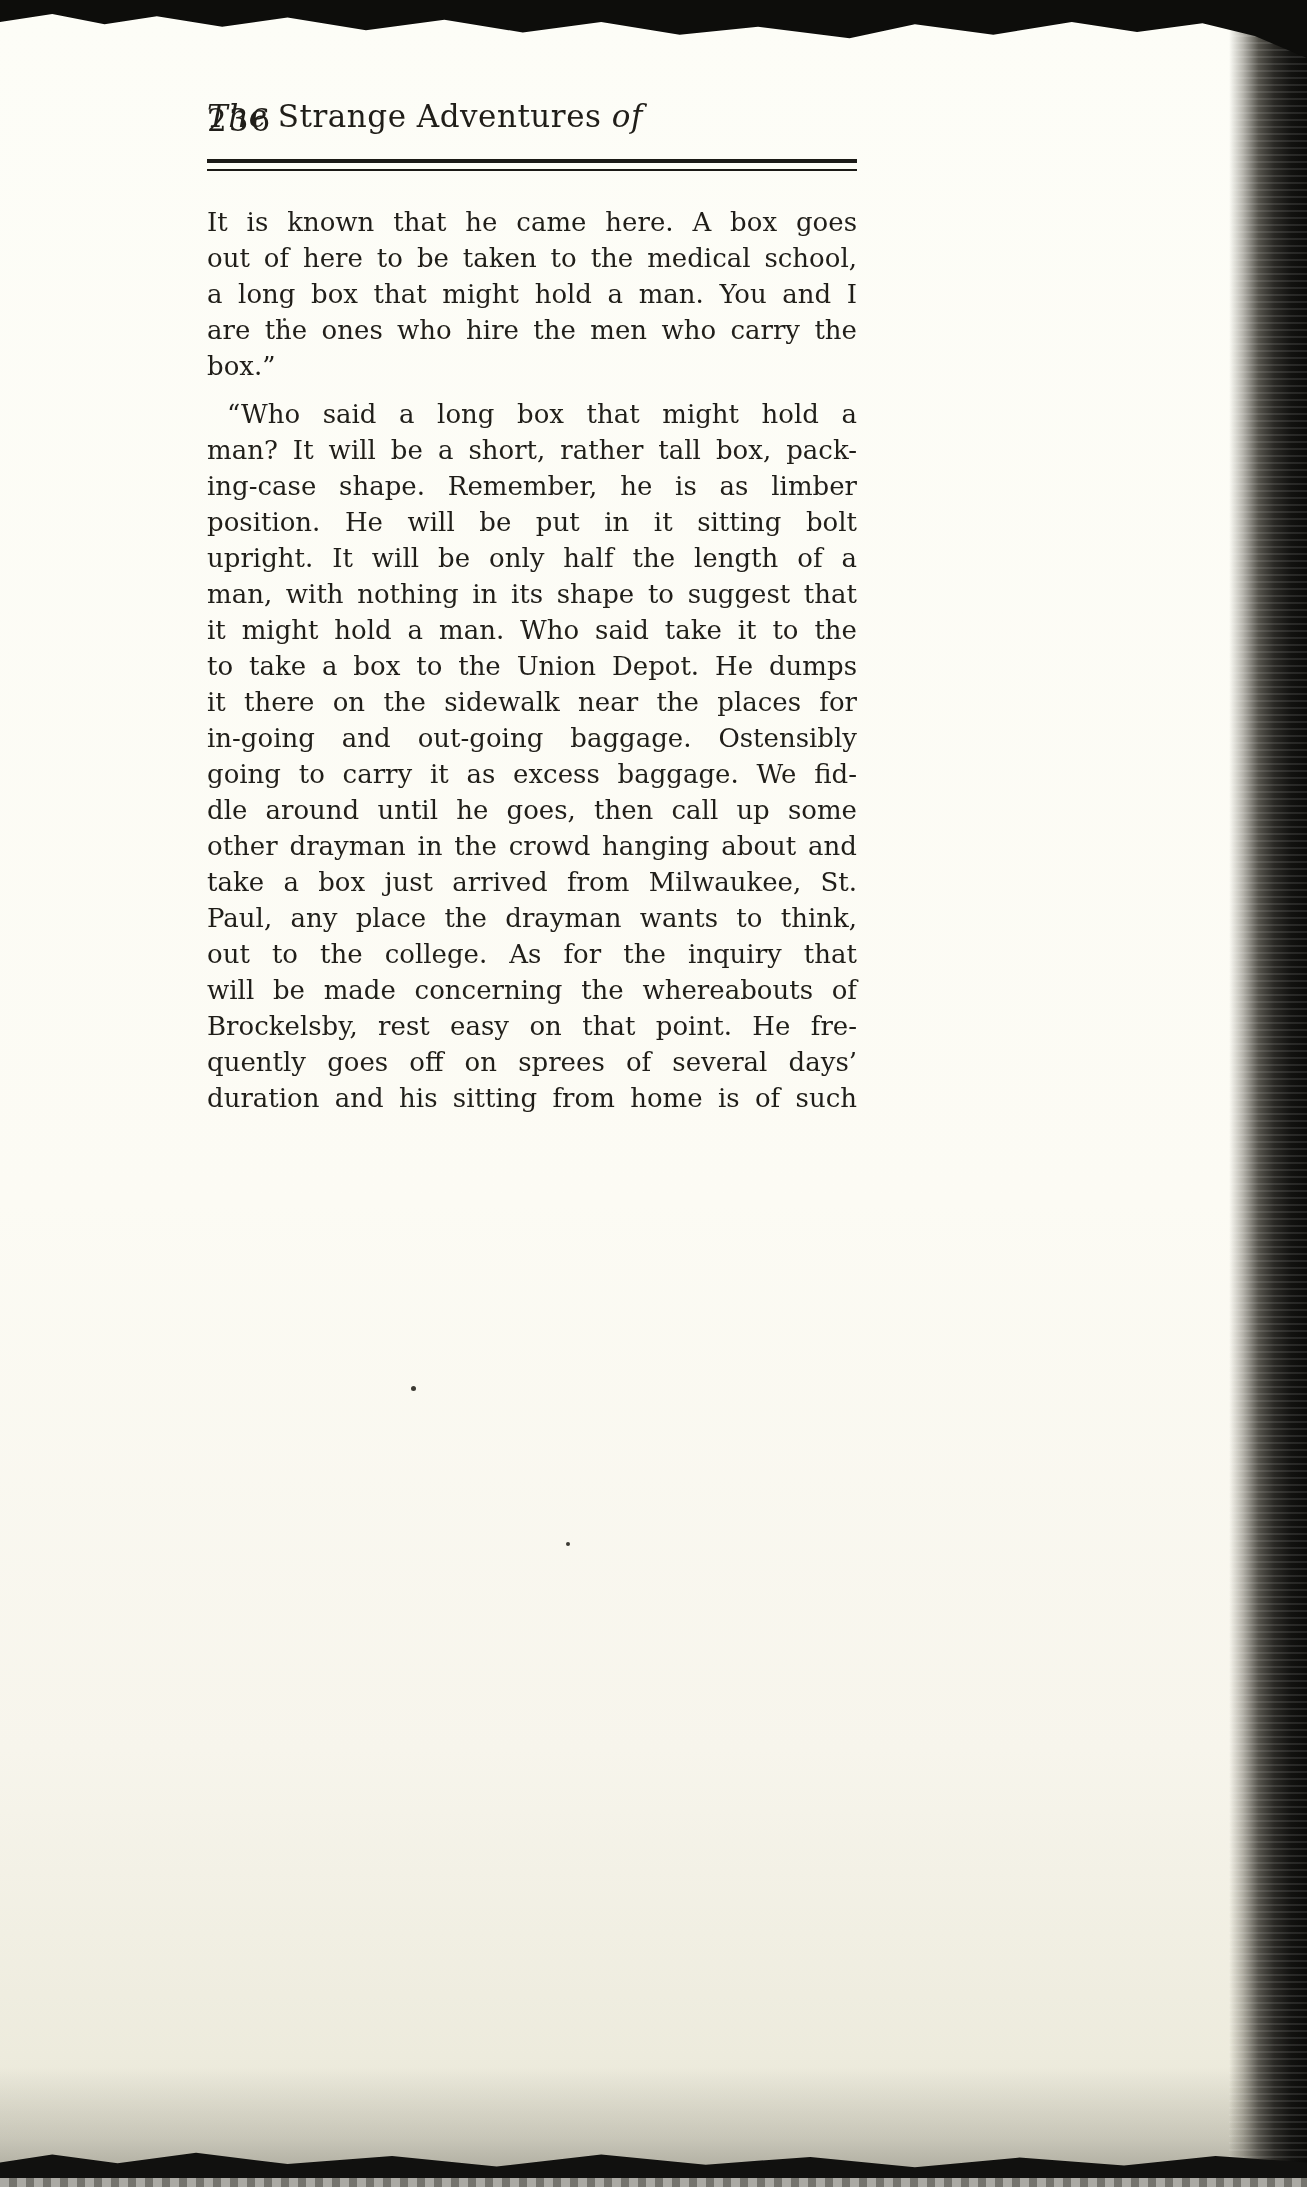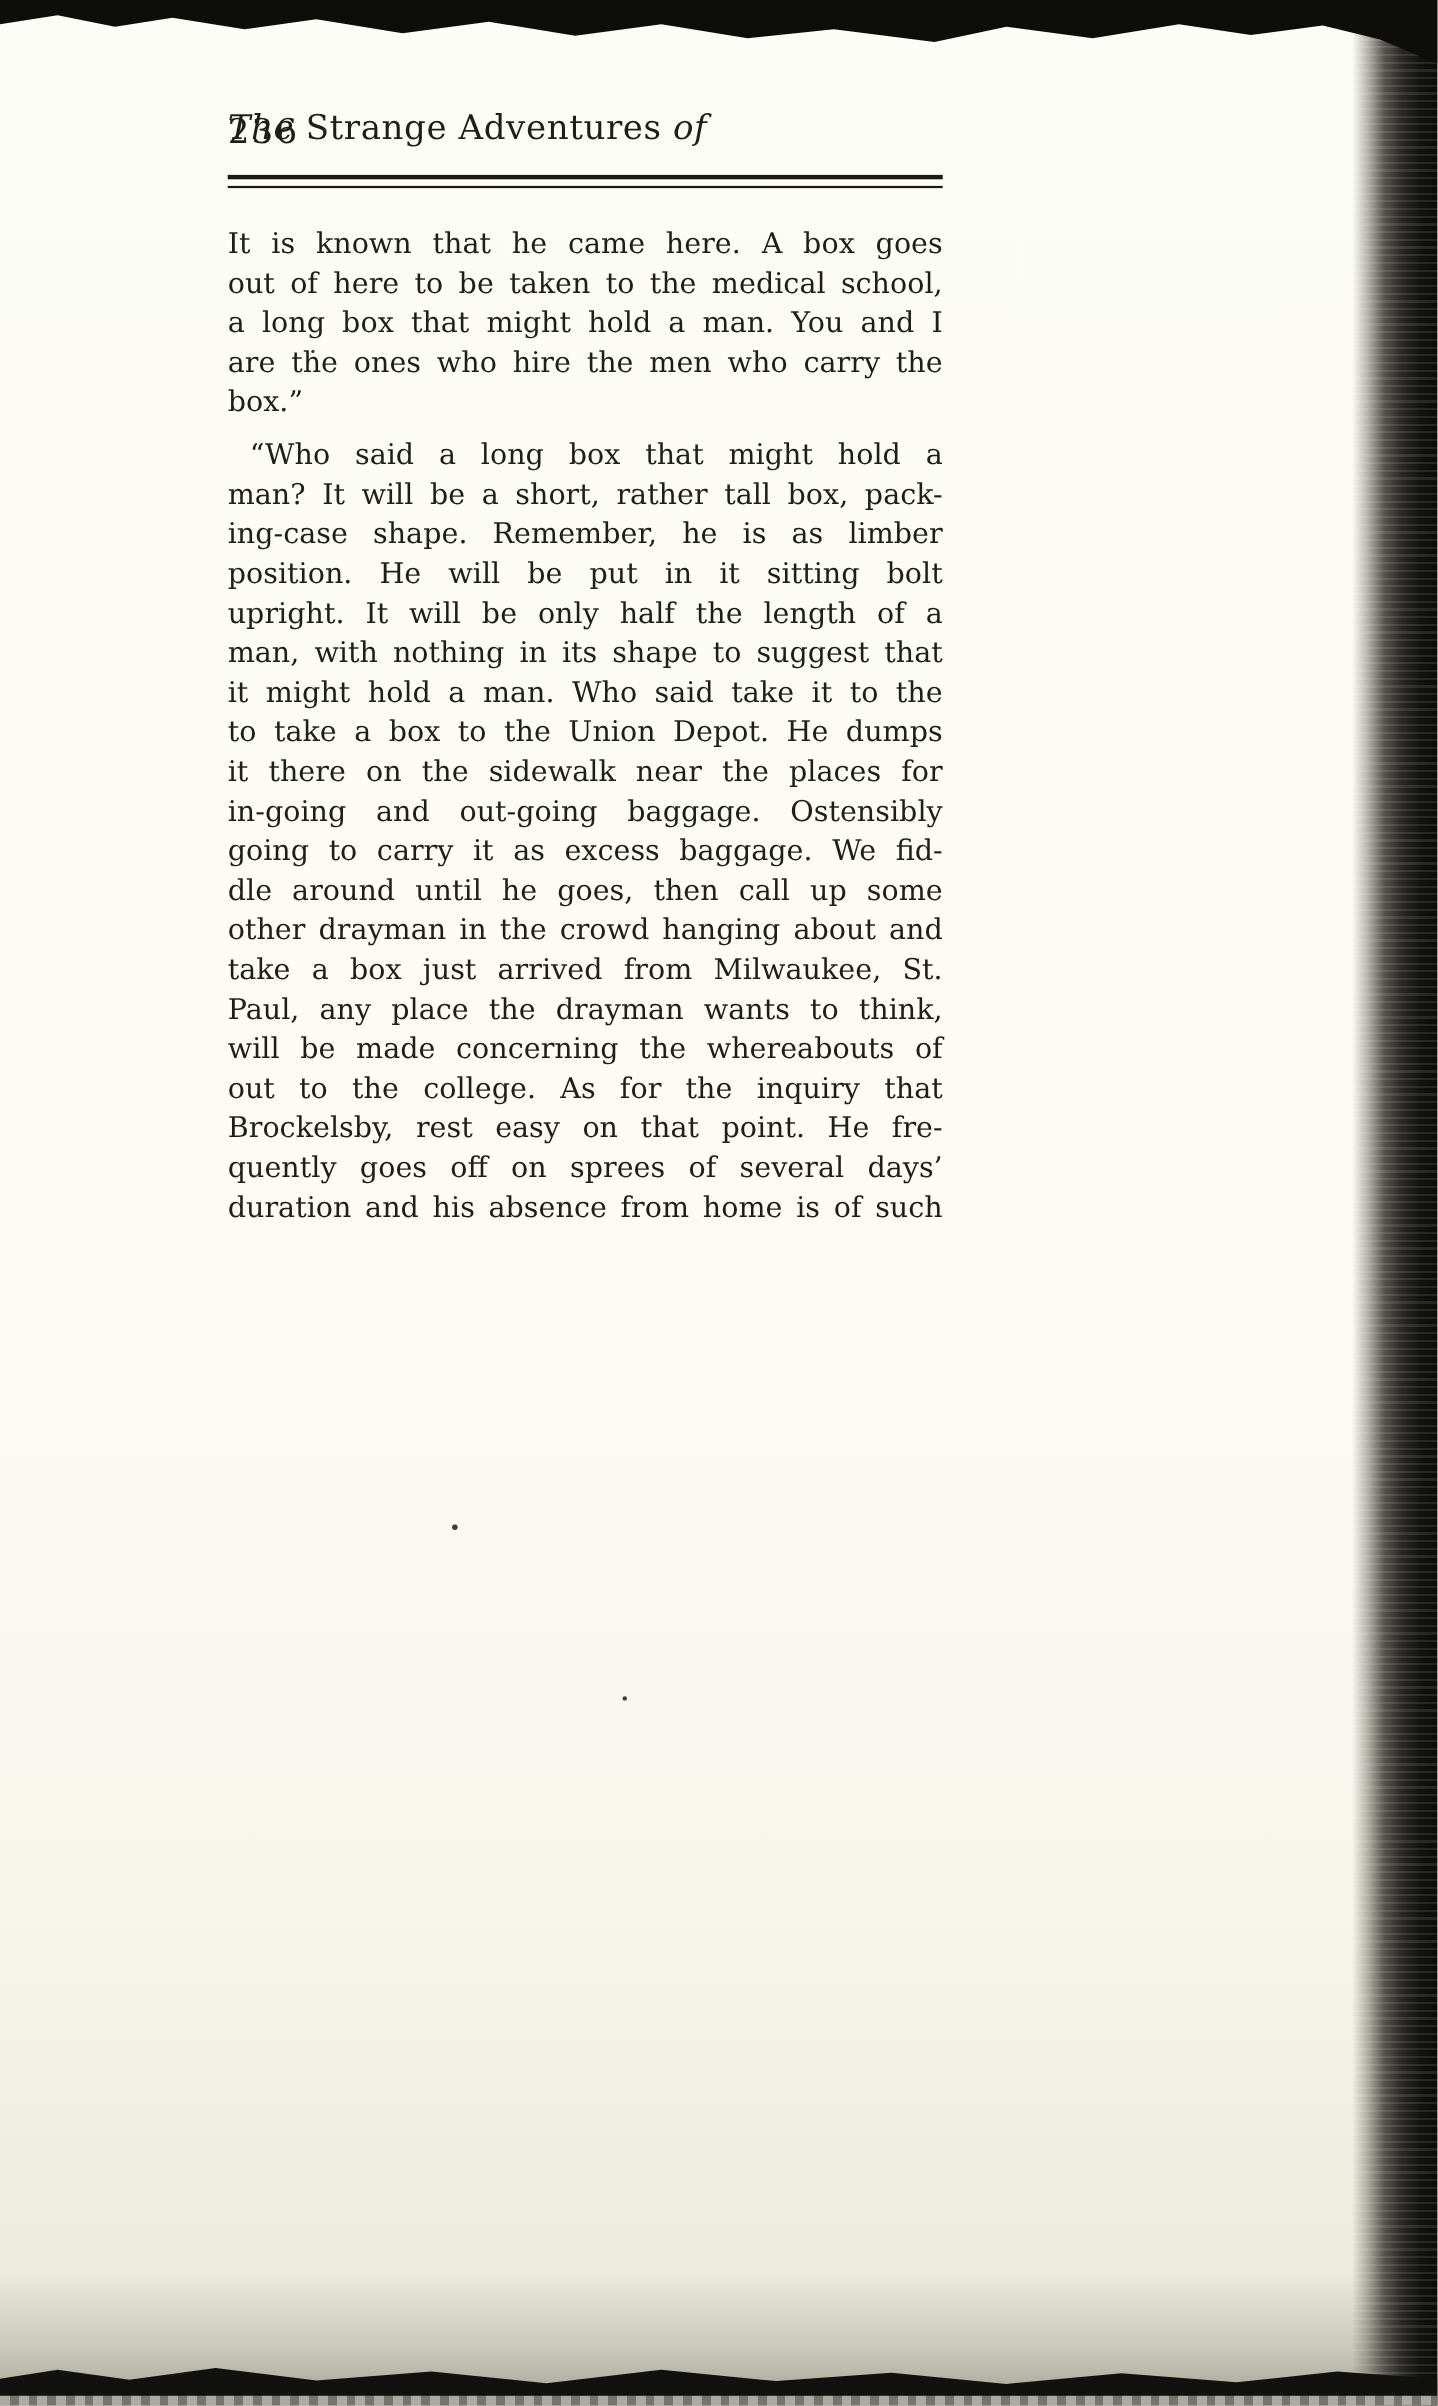--- a/index.html
+++ b/index.html
@@ -127,22 +127,22 @@
           <div class="line">man, with nothing in its shape to suggest that</div>
           <div class="line">it might hold a man.  Who said take it to the</div>
           <div class="line">to take a box to the Union Depot.  He dumps</div>
           <div class="line">it there on the sidewalk near the places for</div>
           <div class="line">in-going and out-going baggage.  Ostensibly</div>
           <div class="line">going to carry it as excess baggage.  We fid-</div>
           <div class="line">dle around until he goes, then call up some</div>
           <div class="line">other drayman in the crowd hanging about and</div>
           <div class="line">take a box just arrived from Milwaukee, St.</div>
           <div class="line">Paul, any place the drayman wants to think,</div>
+          <div class="line">out to the college.  As for the inquiry that</div>
           <div class="line">will be made concerning the whereabouts of</div>
-          <div class="line">out to the college.  As for the inquiry that</div>
           <div class="line">Brockelsby, rest easy on that point.  He fre-</div>
           <div class="line">quently goes off on sprees of several days’</div>
-          <div class="line">duration and his absence from home is of such</div>
+          <div class="line">duration and his sitting from home is of such</div>
         </div>
       </div>
   </div>
 
 </div>
 
 </body></html>

